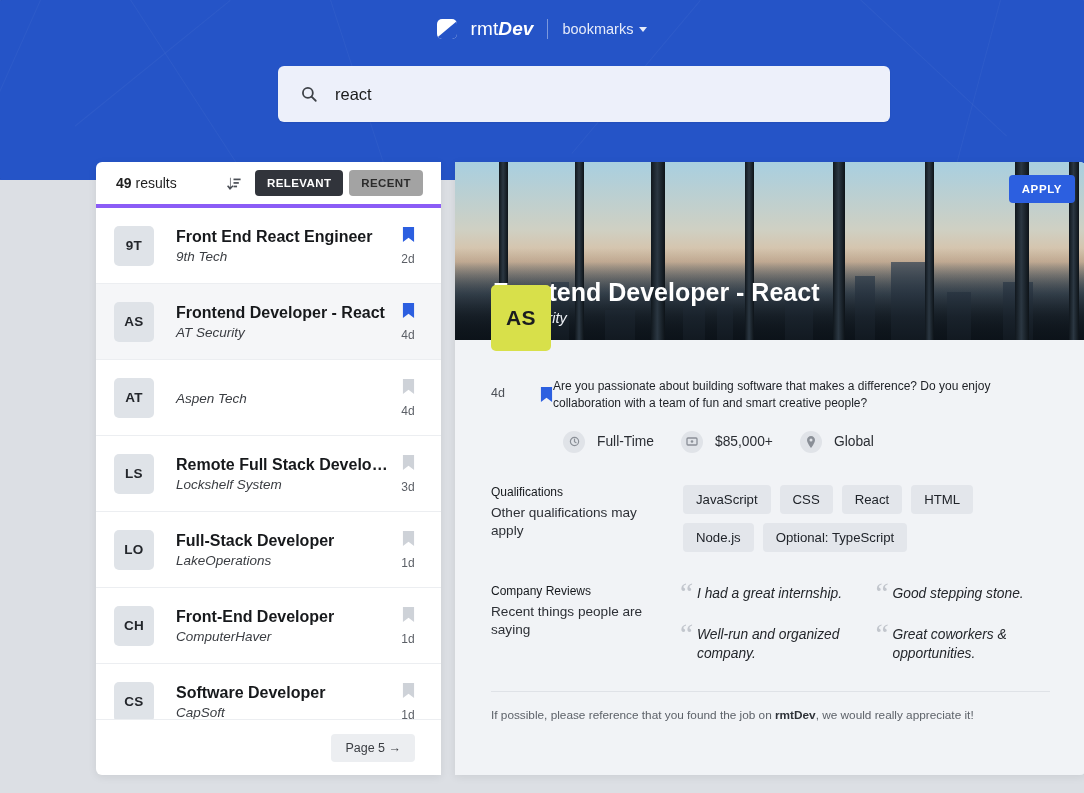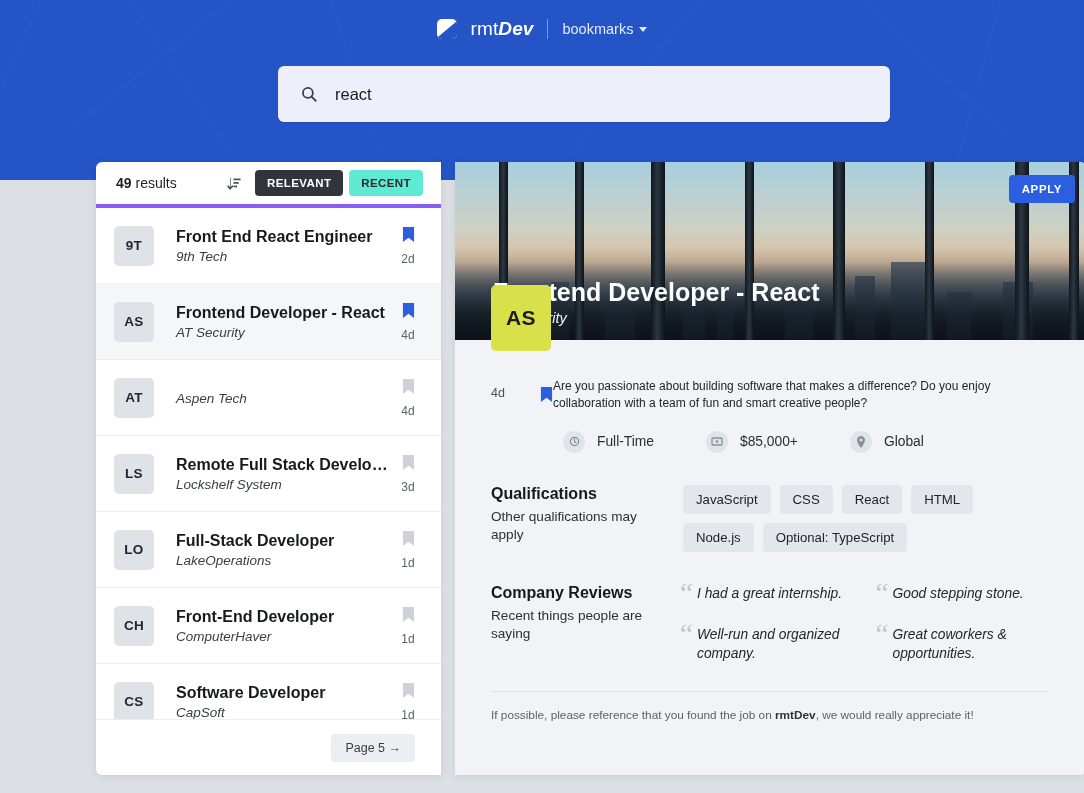--- a/index.html
+++ b/index.html
@@ -74,21 +74,21 @@
     height: 46px; flex: none; display: flex; align-items: center;
     padding: 0 18px 0 20px; border-bottom: 4px solid #8b5cf6;
   }
   .results-count { font-size: 14px; color: #1f1f1f; }
   .results-count b { font-weight: 700; }
   .head-spacer { flex: 1; }
   .sort-icon { width: 17px; height: 17px; margin-right: 13px; }
   .sort-btn {
     font-size: 11.5px; font-weight: 700; letter-spacing: .4px;
     padding: 7px 12px; border-radius: 4px; cursor: pointer;
-    background: #5eead4; color: #2c2c2c; border: none;
+    background: #a3a3a3; color: #2c2c2c; border: none;
     font-family: "Liberation Sans", sans-serif;
   }
   .sort-btn.active { background: #31343b; color: #fff; }
   .sort-btn + .sort-btn { margin-left: 6px; }
 
   .job-list { flex: 1; overflow: hidden; }
   .job-item {
     height: 76px; display: flex; align-items: center; padding: 0 16px 0 18px;
     border-bottom: 1px solid #eceef1; cursor: pointer; background: #fff;
     position: relative;
@@ -164,29 +164,29 @@
   }
 
   .detail-body { padding: 14px 36px 0 36px; position: relative; }
   .intro-row { display: flex; gap: 0; }
   .intro-left { width: 62px; flex: none; display: flex; align-items: flex-start;
     justify-content: space-between; padding-top: 32px; }
   .detail-age { font-size: 12.5px; color: #4b4f56; }
   .detail-bm { width: 13px; height: 17px; margin-left: 4px; }
   .intro-text { flex: 1; font-size: 12px; line-height: 1.45; color: #1d2025; padding-top: 24px; }
 
-  .facts { display: flex; gap: 52px; margin: 18px 0 0 72px; }
+  .facts { display: flex; gap: 27px; margin: 18px 0 0 72px; }
   .fact { display: flex; align-items: center; gap: 12px; }
   .fact-ico { width: 22px; height: 22px; border-radius: 50%; background: #e0e3e8;
     display: flex; align-items: center; justify-content: center; flex: none; }
   .fact-txt { font-size: 13.8px; color: #2a2d33; }
 
   .section { display: flex; margin-top: 32px; }
   .sec-left { width: 192px; flex: none; padding-right: 18px; }
-  .sec-title { font-size: 16px; font-weight: 700; color: #15181c; }
+  .sec-title { font-size: 12px; font-weight: 400; color: #15181c; }
   .sec-sub { font-size: 13.6px; color: #2d3036; margin-top: 5px; line-height: 1.35; }
   .sec-right { flex: 1; }
 
   .chips { display: flex; flex-wrap: wrap; gap: 9px; }
   .chip { background: #e3e6eb; color: #20242a; font-size: 13.2px;
     padding: 7px 13px; border-radius: 4px; }
 
   .reviews { display: grid; grid-template-columns: 1fr 1fr; gap: 22px 24px; }
   .review { position: relative; padding-left: 14px; font-size: 13.8px;
     font-style: italic; color: #23262b; line-height: 1.38; }

